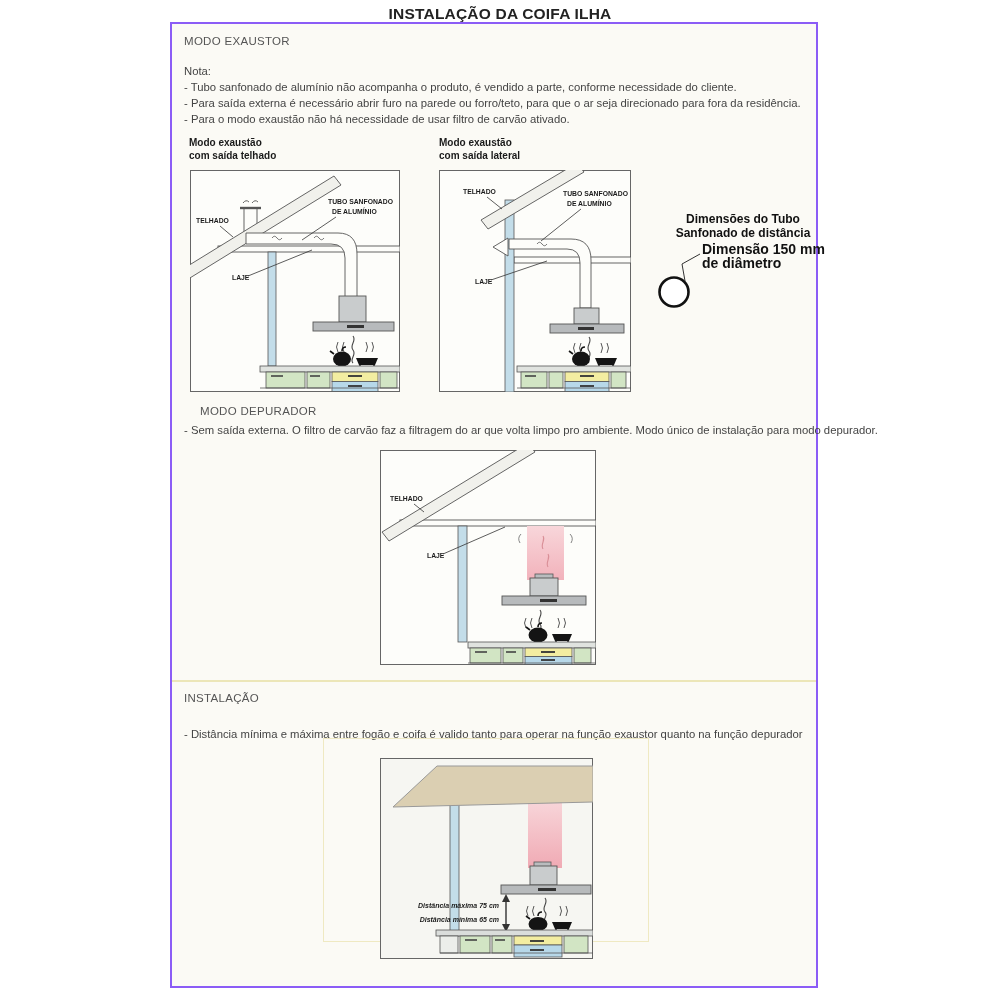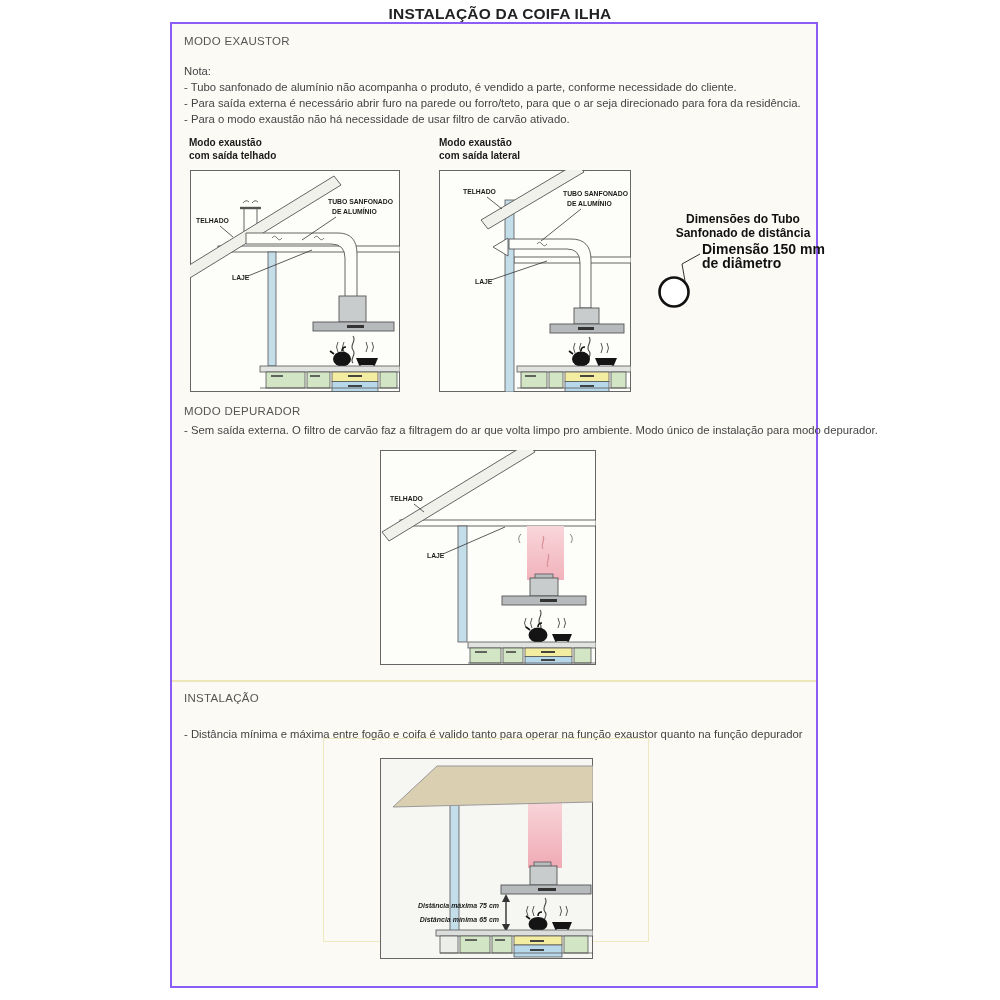--- a/index.html
+++ b/index.html
@@ -165,21 +165,21 @@
     <svg class="dim-fig" viewBox="0 0 170 66">
       <circle cx="16" cy="44" r="14.5" fill="#ffffff" stroke="#111" stroke-width="2.6"></circle>
       <line x1="42" y1="6" x2="24" y2="16" stroke="#333" stroke-width="1"></line>
       <line x1="24" y1="16" x2="27" y2="33" stroke="#333" stroke-width="1"></line>
     </svg>
     <div class="dim-note">
       <span>Dimensão 150 mm</span><br>
       <span>de diâmetro</span>
     </div>
 
-    <div class="sec-heading" style="left:12px;top:381px">MODO DEPURADOR</div>
+    <div class="sec-heading" style="left:28px;top:381px">MODO DEPURADOR</div>
     <div class="note" style="left:12px;top:400px">- Sem saída externa. O filtro de carvão faz a filtragem do ar que volta limpo pro ambiente. Modo único de instalação para modo depurador.</div>
 
     <svg class="diag" style="left:208px;top:426px;width:216px;height:215px" viewBox="0 0 216 215">
       <defs>
         <linearGradient id="pinkgrad" x1="0" y1="0" x2="0" y2="1">
           <stop offset="0" stop-color="#f8d6da"></stop>
             <stop offset="1" stop-color="#f2b2bb"></stop>
         </linearGradient>
       </defs>
       <rect x="0.5" y="0.5" width="215" height="214" fill="#fdfdfa" stroke="#666"></rect>

